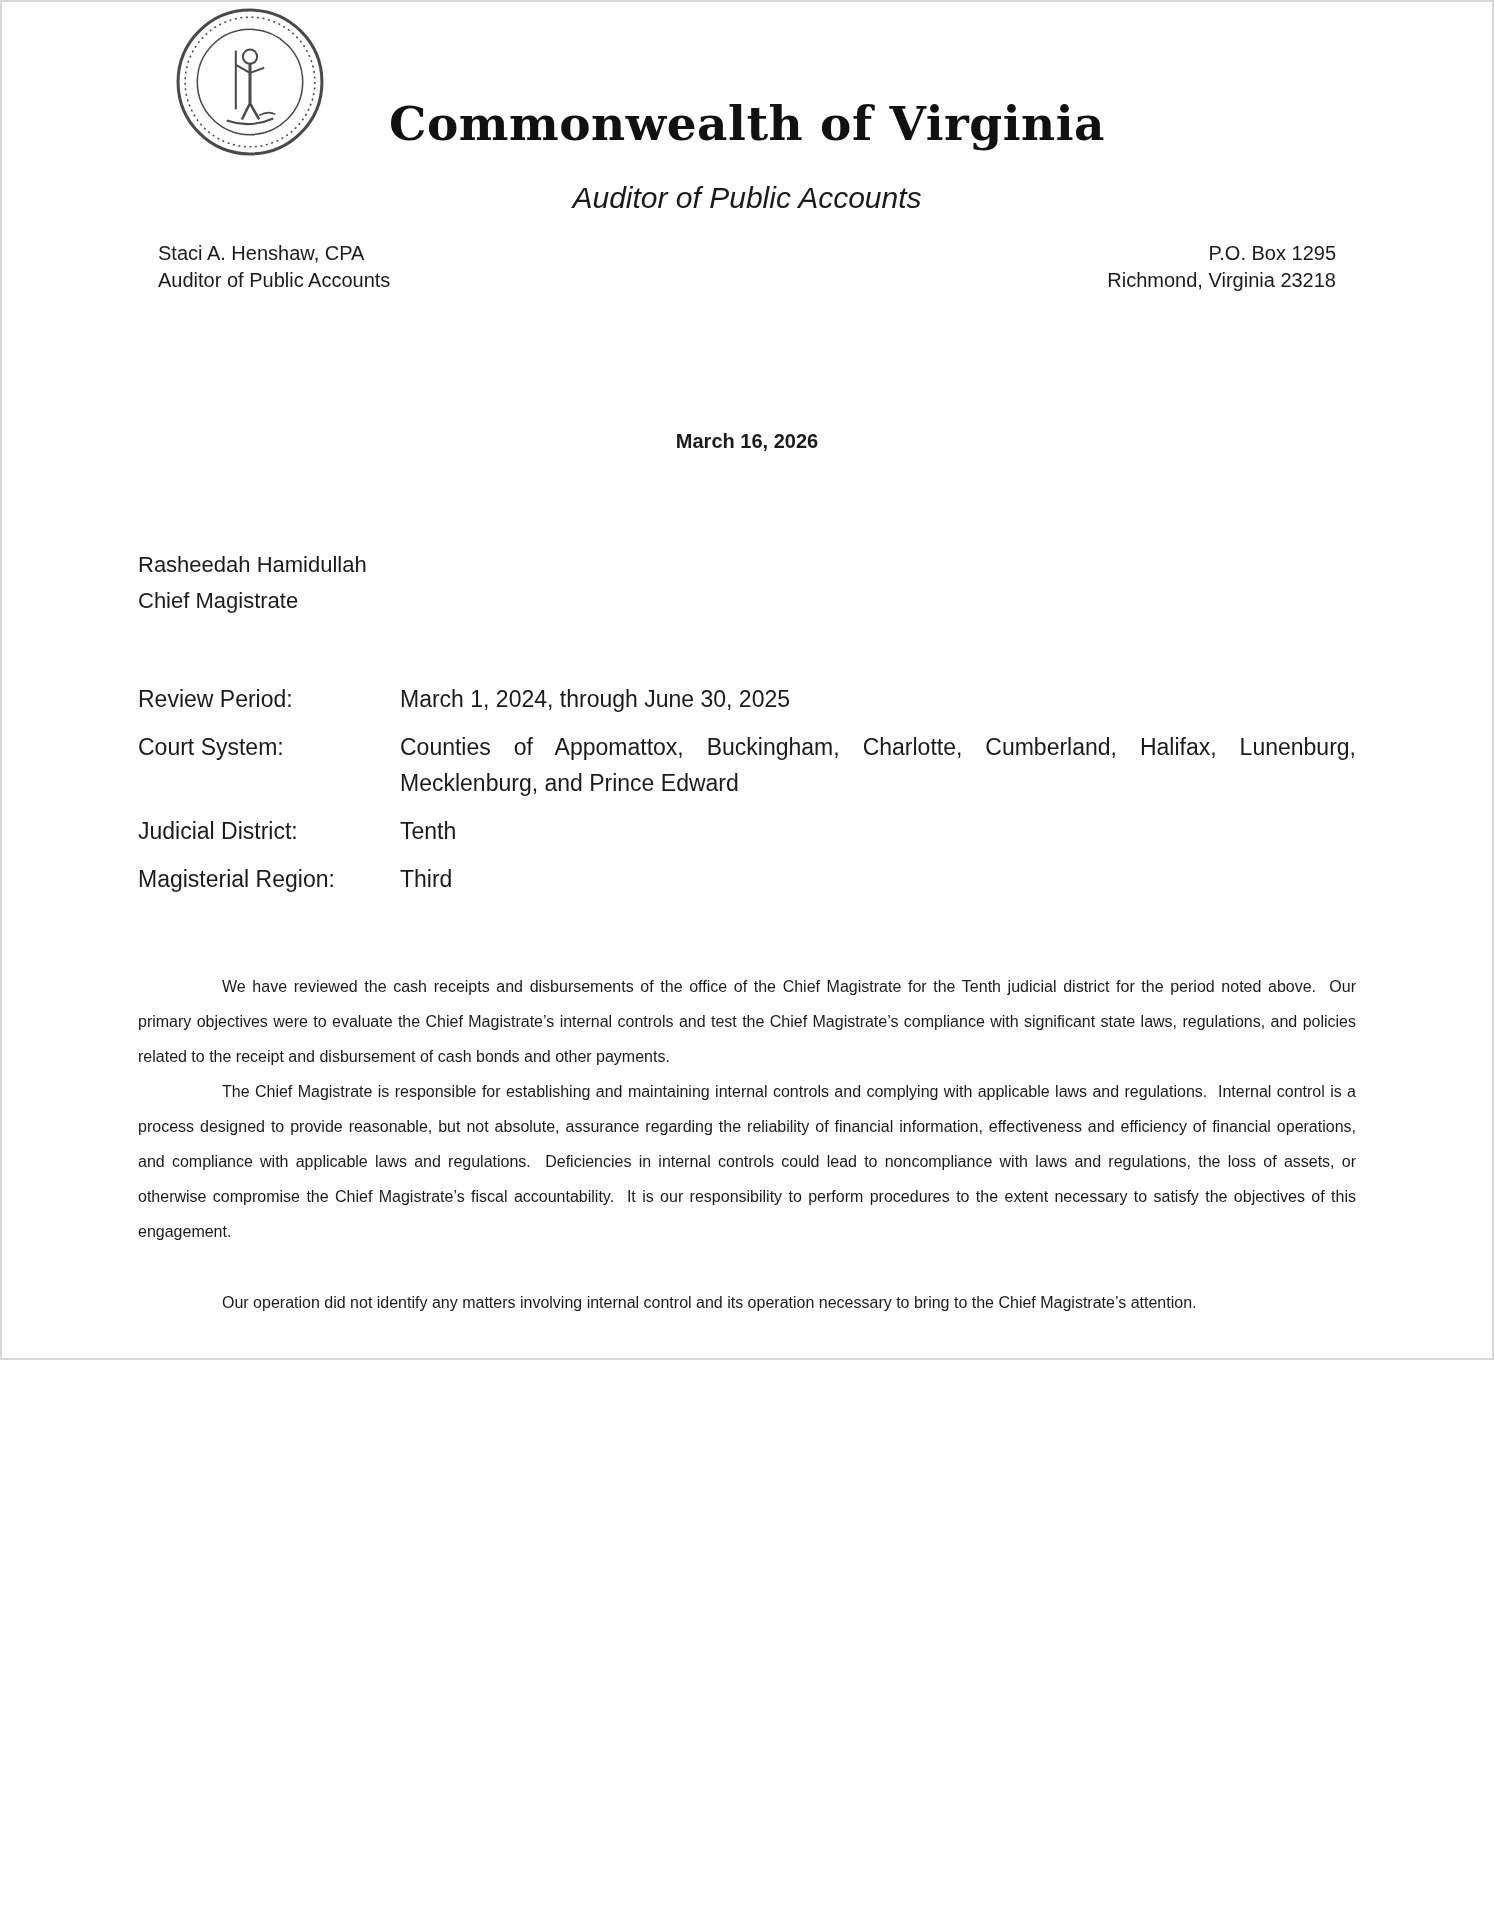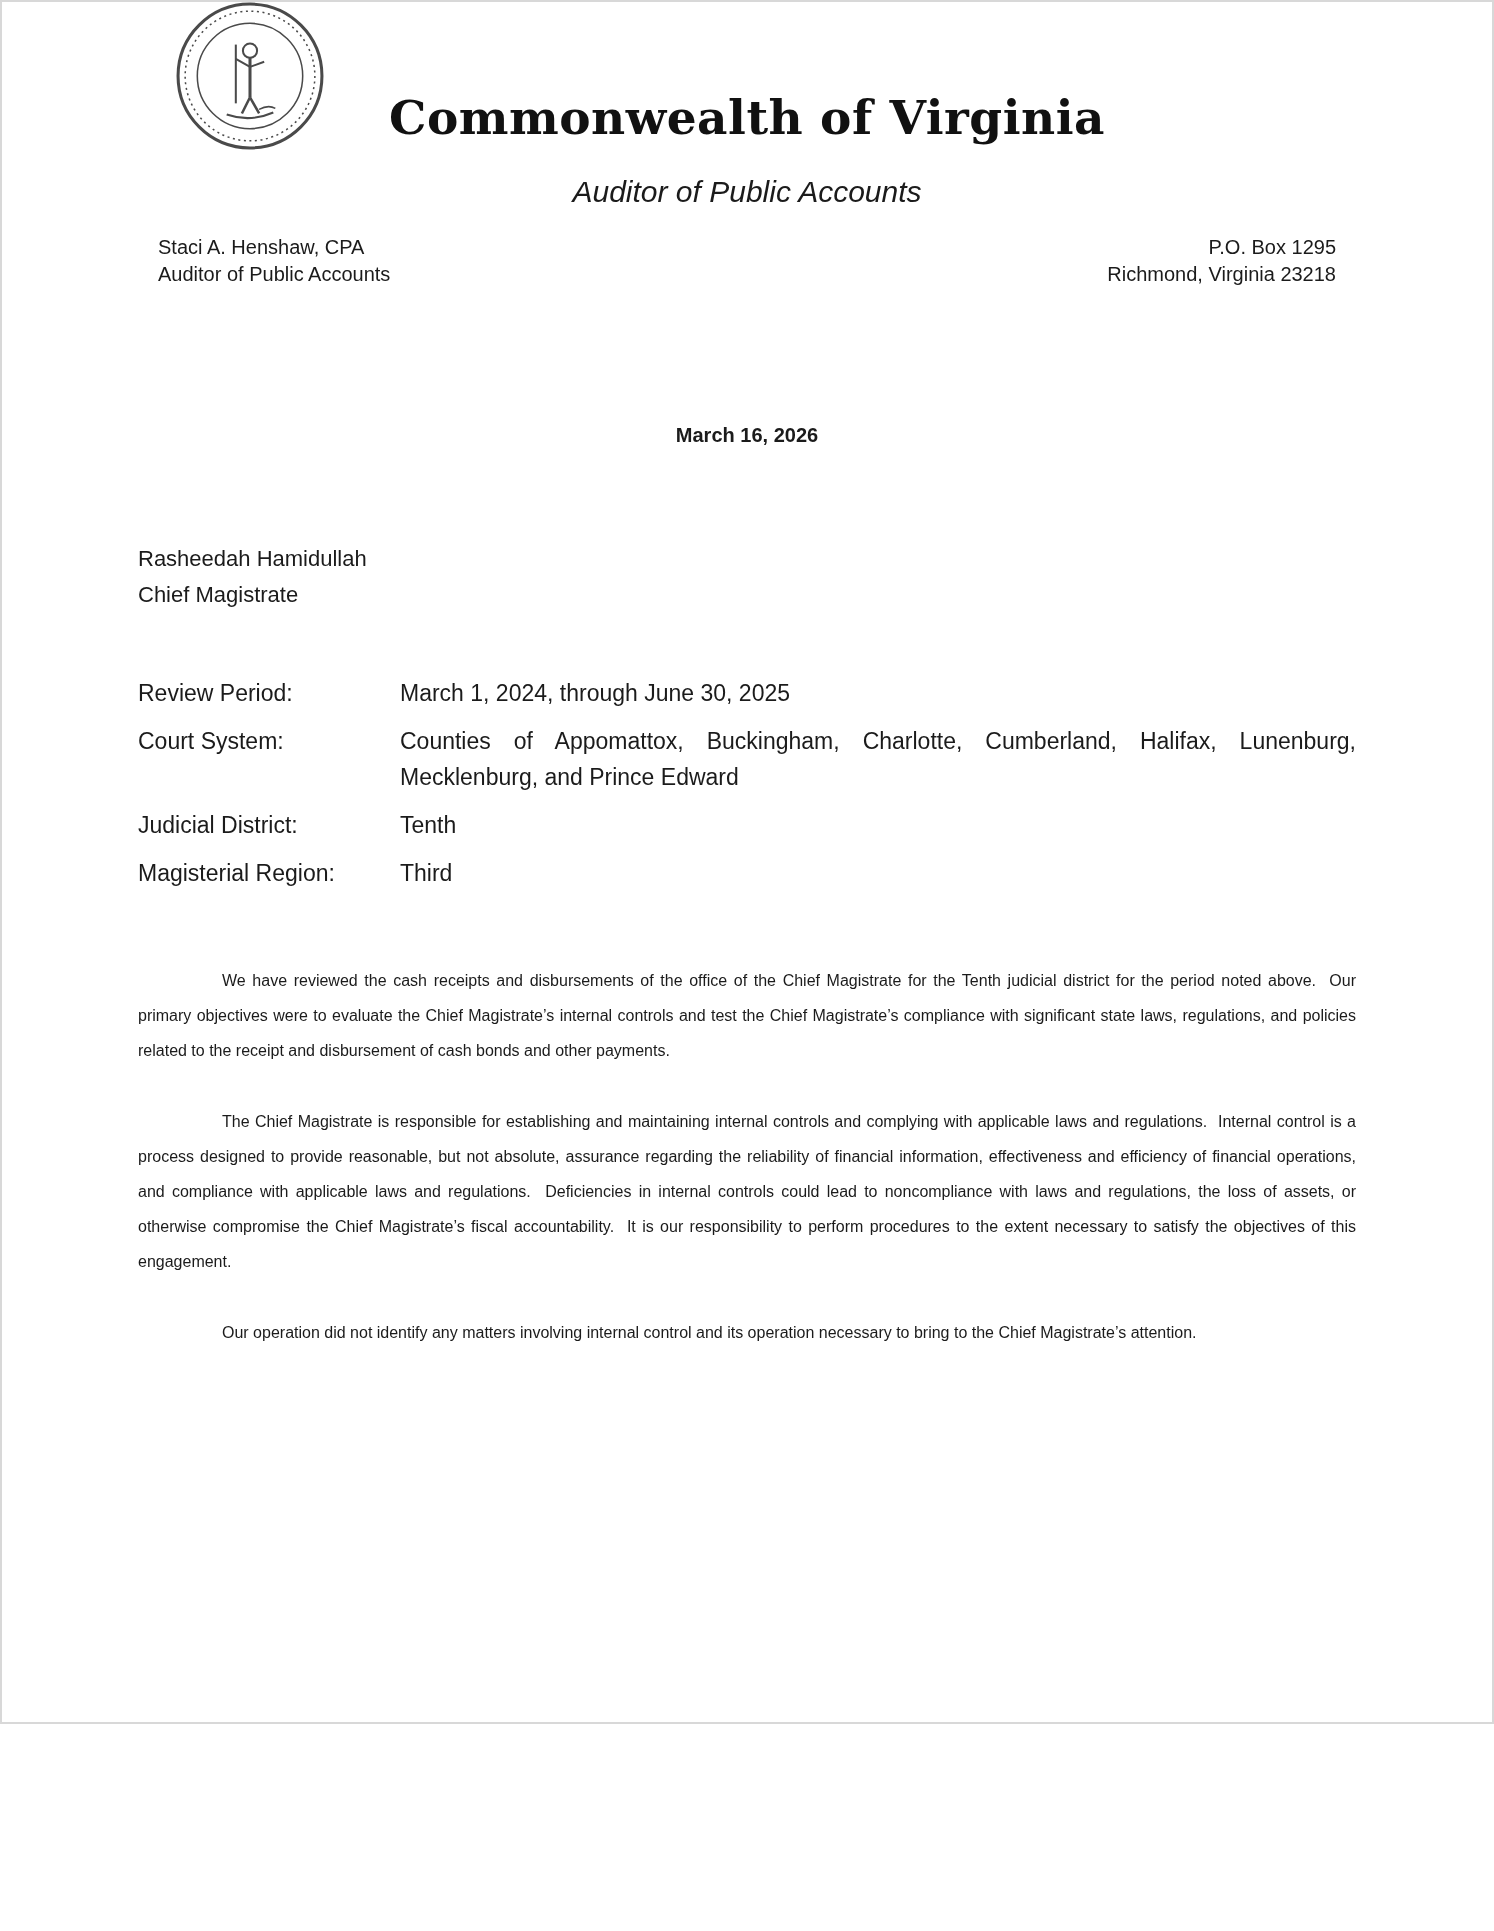--- a/index.html
+++ b/index.html
@@ -4,24 +4,24 @@
 <style>
   * { margin: 0; padding: 0; box-sizing: border-box; }
   html, body { background: #ffffff; }
   body {
     width: 1494px; height: 1931px;
     font-family: "Liberation Sans", sans-serif;
     color: #1b1b1b;
   }
   .page {
     position: relative;
-    width: 1494px; height: 1724px;
+    width: 1494px; height: 1360px;
     background: #ffffff;
     border: 2px solid #d8d8d8;
-    padding: 0 136px;
+    padding: 6px 136px;
     overflow: hidden;
   }
 
   
   .letterhead { position: relative; padding-top: 86px; text-align: center; }
   .seal {
     position: absolute; left: 36px; top: -6px;
     width: 152px; height: 160px;
   }
   .seal svg { width: 100%; height: 100%; }
@@ -75,21 +75,21 @@
   .meta-value { text-align: justify; }
   .meta-value.last-short { text-align: left; }
   .body-paragraph {
     font-size: 16px;
     line-height: 35px;
     text-align: justify;
     text-indent: 84px;
     white-space: pre-wrap;
   }
   .p1 { margin-top: 72px; }
-  .p2 { margin-top: 36px; }
+  .p2 { }
   .p3 { margin-top: 36px; }
 
   
   .footer {
     position: absolute;
     left: 0; right: 0;
     top: 1812px;
     text-align: center;
     font-size: 23px;
     line-height: 35px;

